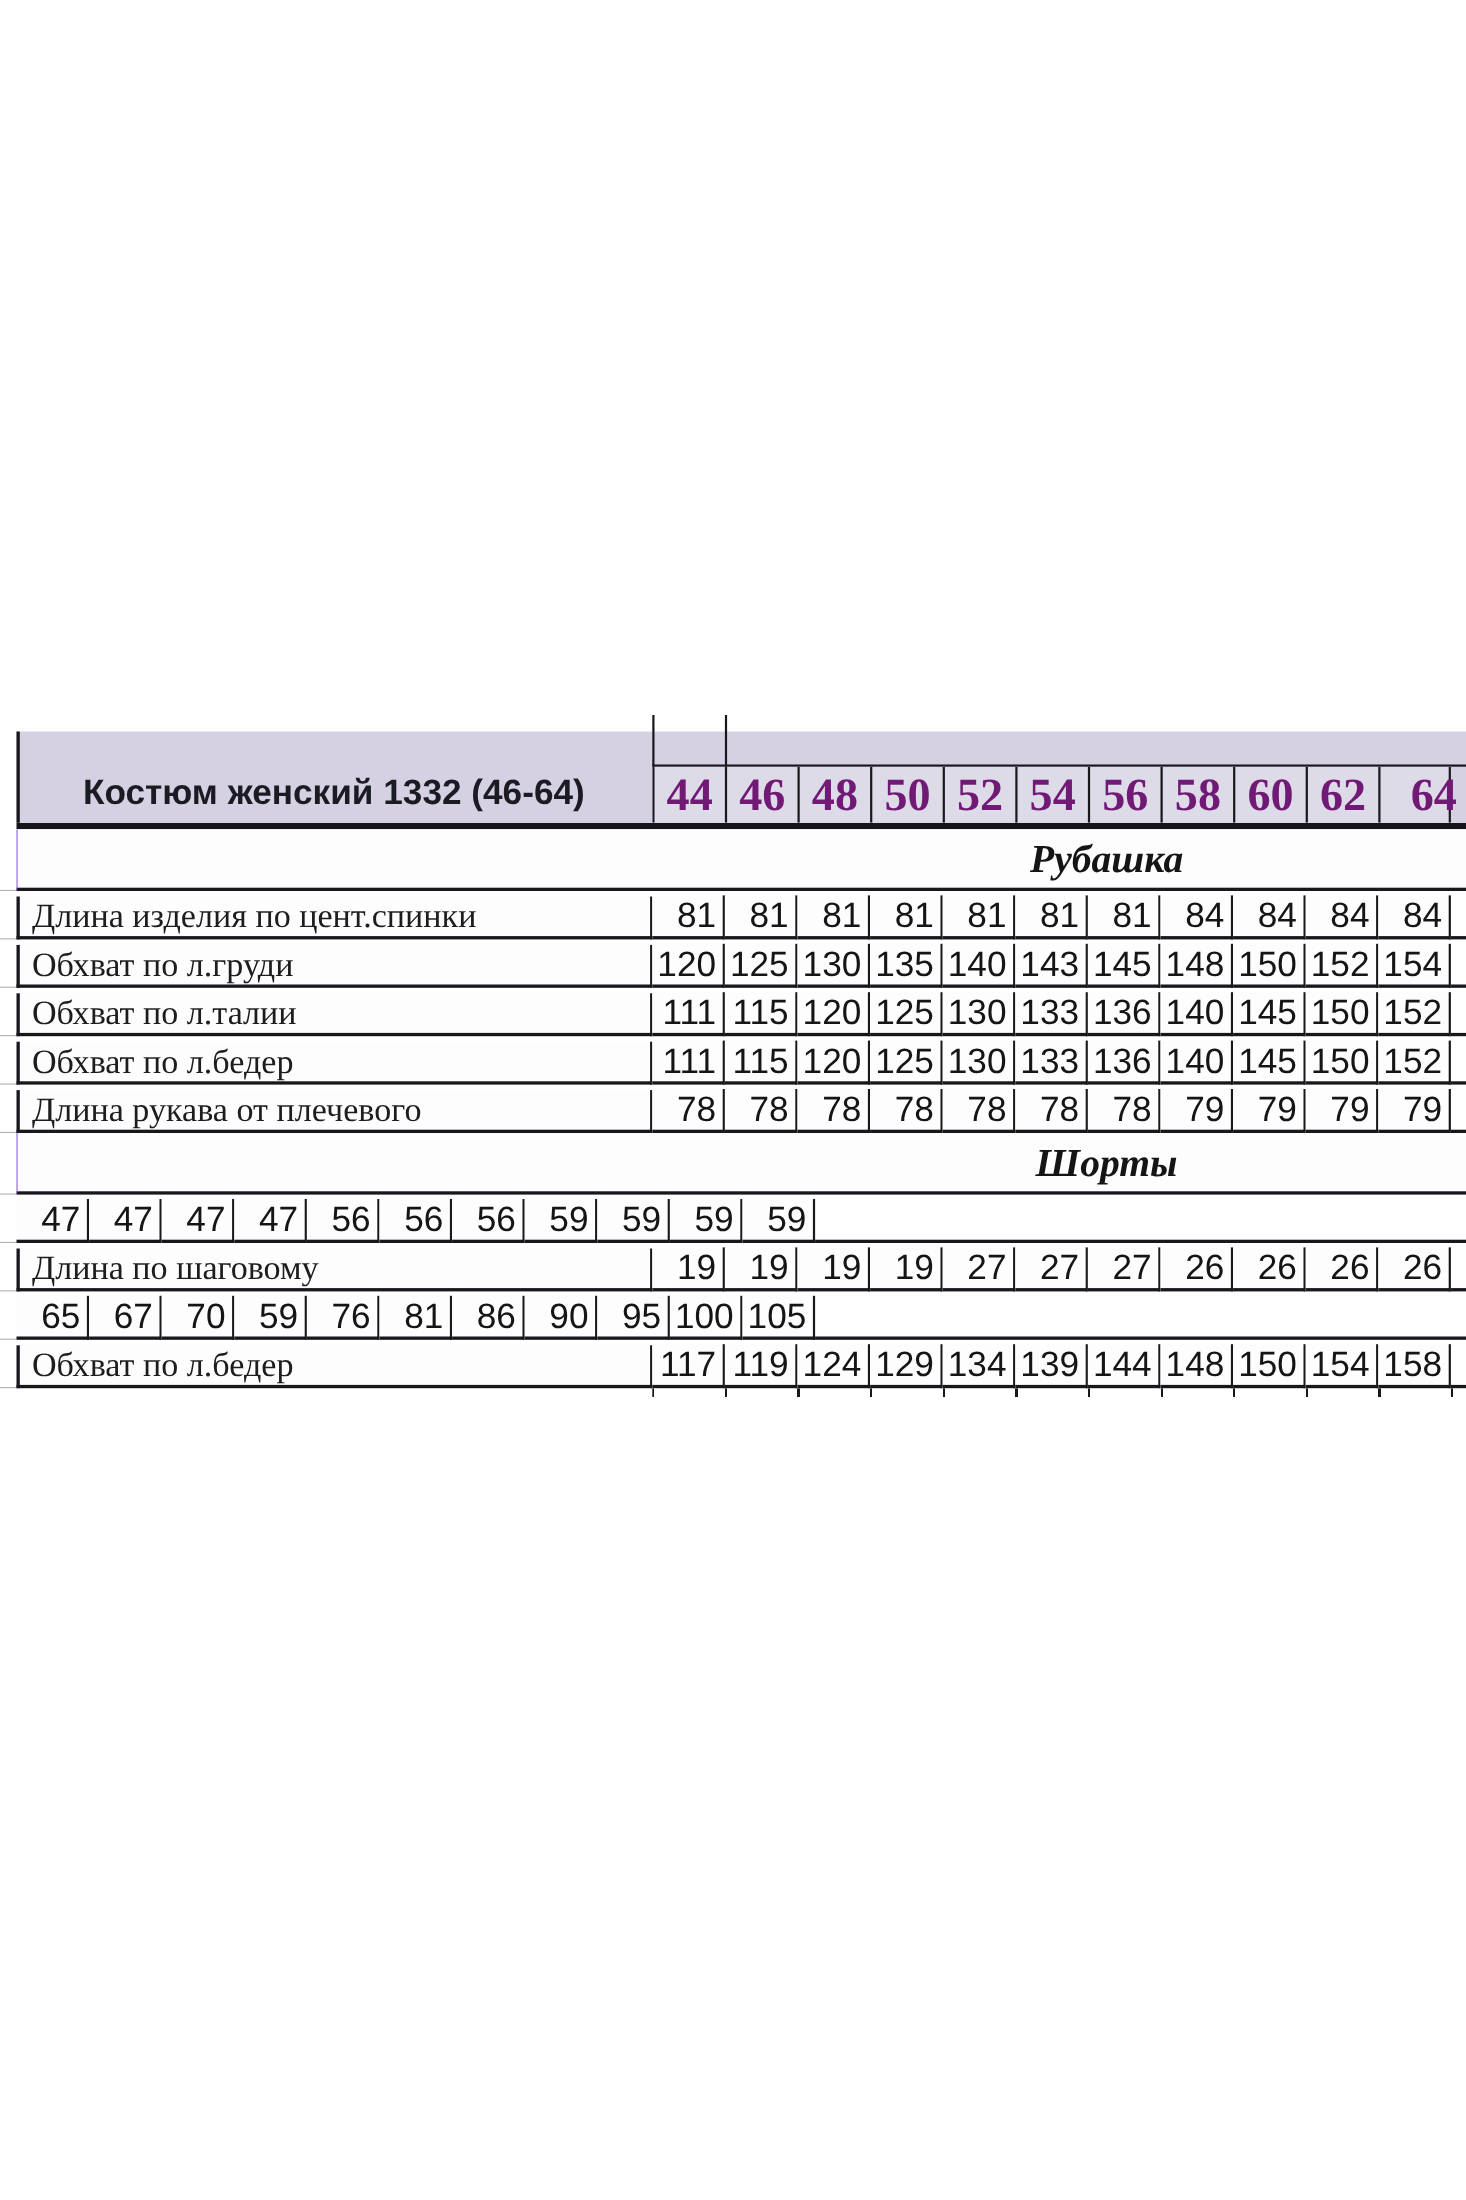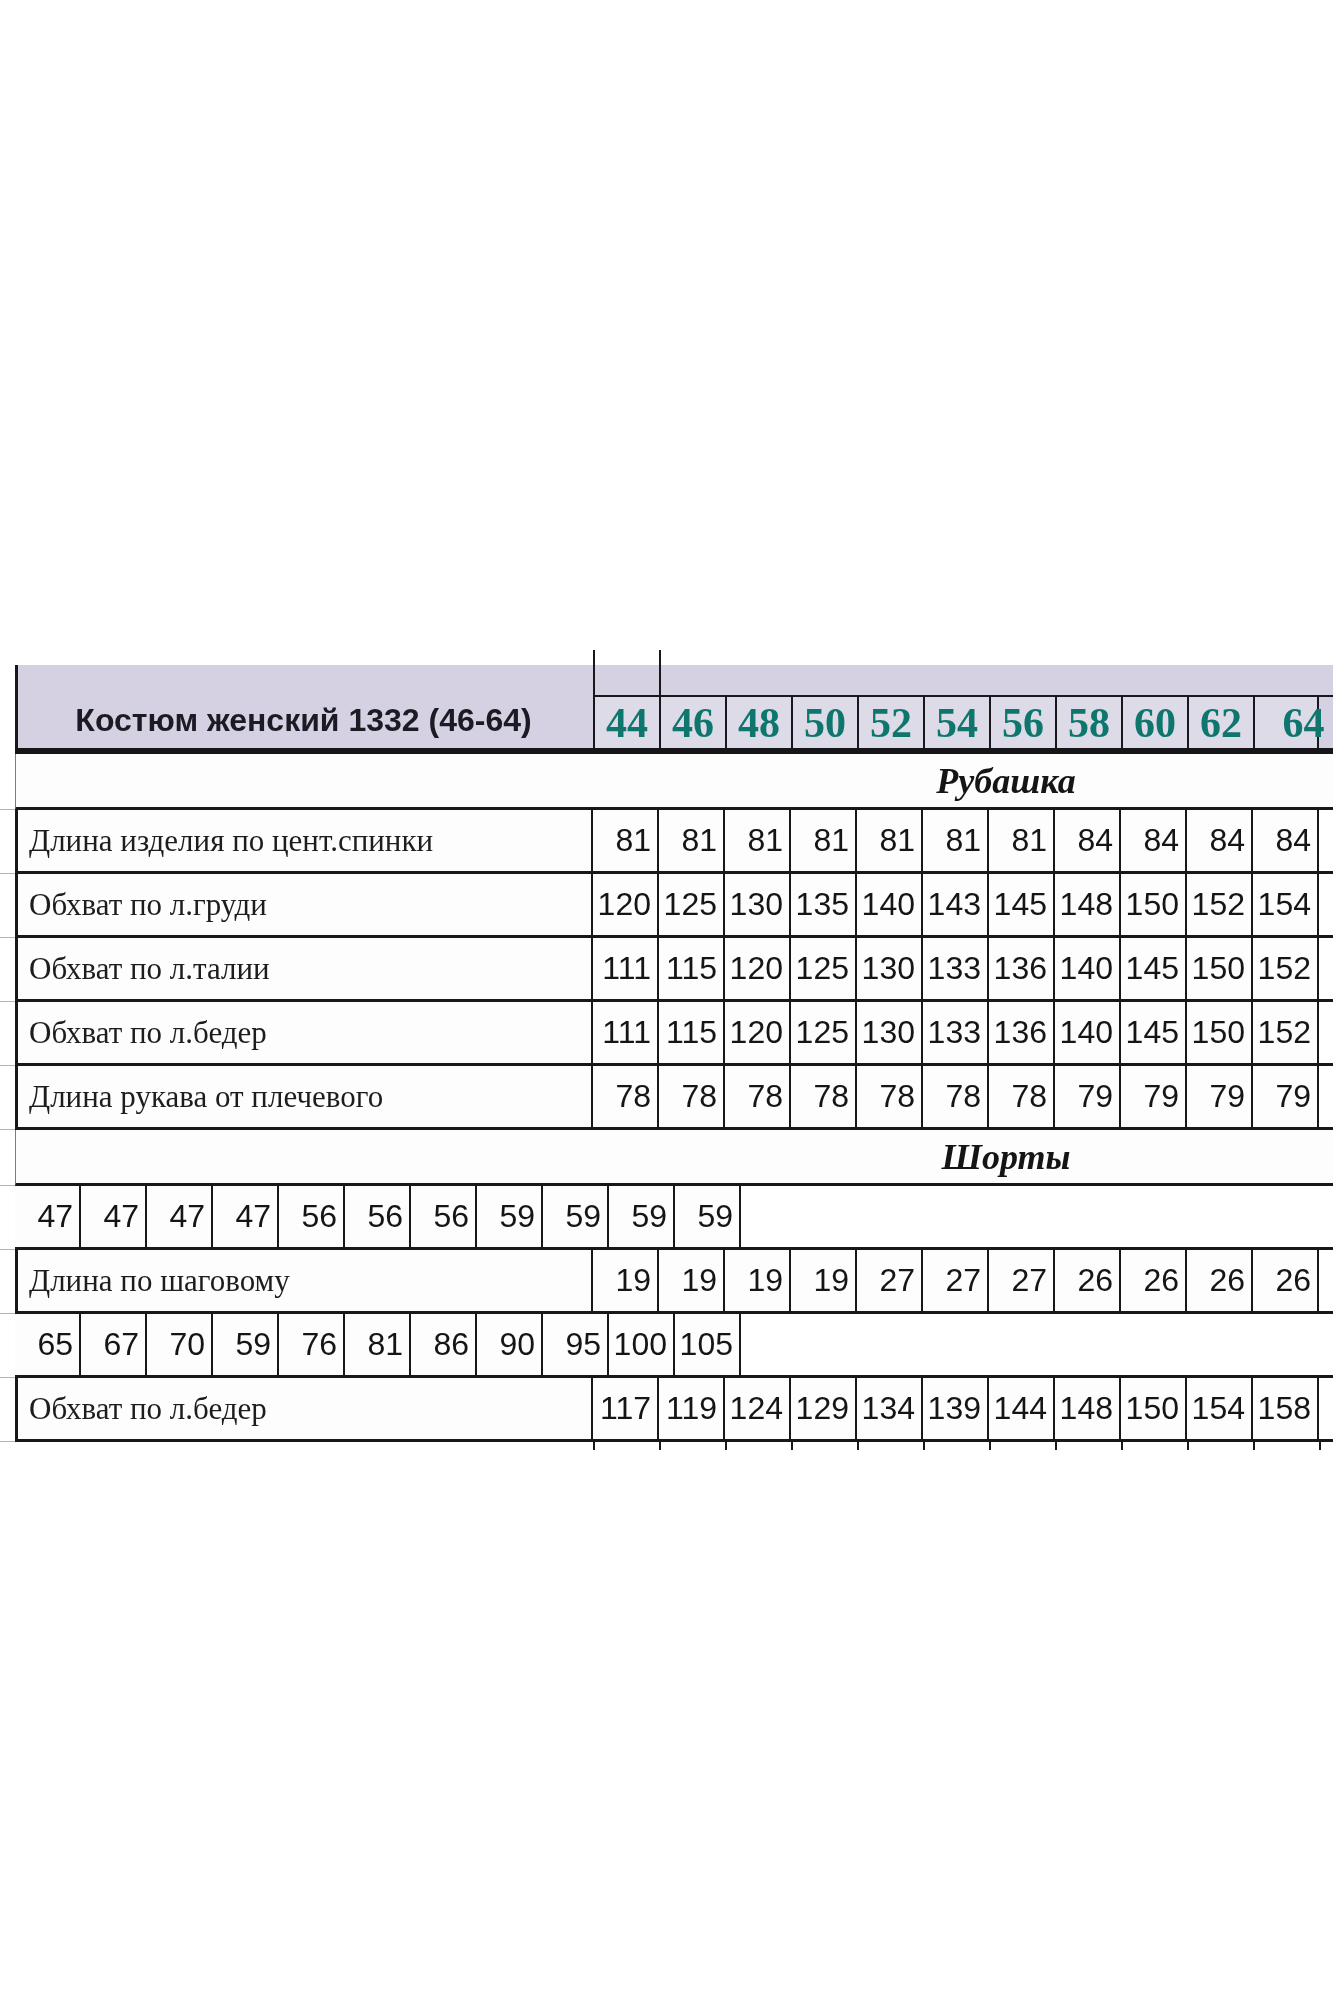--- a/index.html
+++ b/index.html
@@ -33,21 +33,21 @@
   .mini-line{position:absolute;top:0;width:2px;height:47px;background:#17171c;}
   .mini-line.l{left:593px;}
   .mini-line.r{left:659px;}
   .size-top-line{position:absolute;left:593px;right:0;top:45px;height:2px;background:#17171c;}
   .size-row{position:absolute;left:593px;right:0;top:47px;height:51px;display:flex;overflow:hidden;}
   .size-cell{
     width:66px;box-sizing:border-box;flex:0 0 66px;
     border-left:2px solid #17171c;
     background:#dedbe9;
     display:flex;align-items:center;justify-content:center;
-    font-weight:bold;font-size:42px;color:#0f766e;
+    font-weight:bold;font-size:42px;color:#701a75;
   }
   .size-cell:last-child{border-right:2px solid #17171c;padding-left:35px;}
 
   .thick-line{margin-left:15px;height:6px;background:#15151a;}
 
   
   .row{display:flex;box-sizing:border-box;background:#fff;}
   .sliver{width:15px;flex:0 0 15px;box-sizing:border-box;border-bottom:1px solid #b3b3b3;background:#fff;}
 
   .section-row{height:56px;position:relative;}
@@ -57,21 +57,21 @@
     border-bottom:3px solid #17171c;
     background:#fdfdfd;
   }
   .section-title{
     position:absolute;left:662px;width:656px;top:0;bottom:0;
     display:flex;align-items:center;justify-content:center;
     font-weight:bold;font-style:italic;font-size:36px;color:#151515;
     white-space:nowrap;
   }
 
-  .data-row{height:64px;}
+  .data-row{height:44px;align-items:flex-end;}
   .label-cell{
     width:578px;flex:0 0 578px;box-sizing:border-box;
     border-left:3px solid #17171c;
     border-right:2px solid #17171c;
     border-bottom:3px solid #17171c;
     display:flex;align-items:center;
     padding-left:11px;
     font-size:31px;color:#1d1d1d;
     white-space:nowrap;overflow:hidden;
     background:#fdfdfd;

